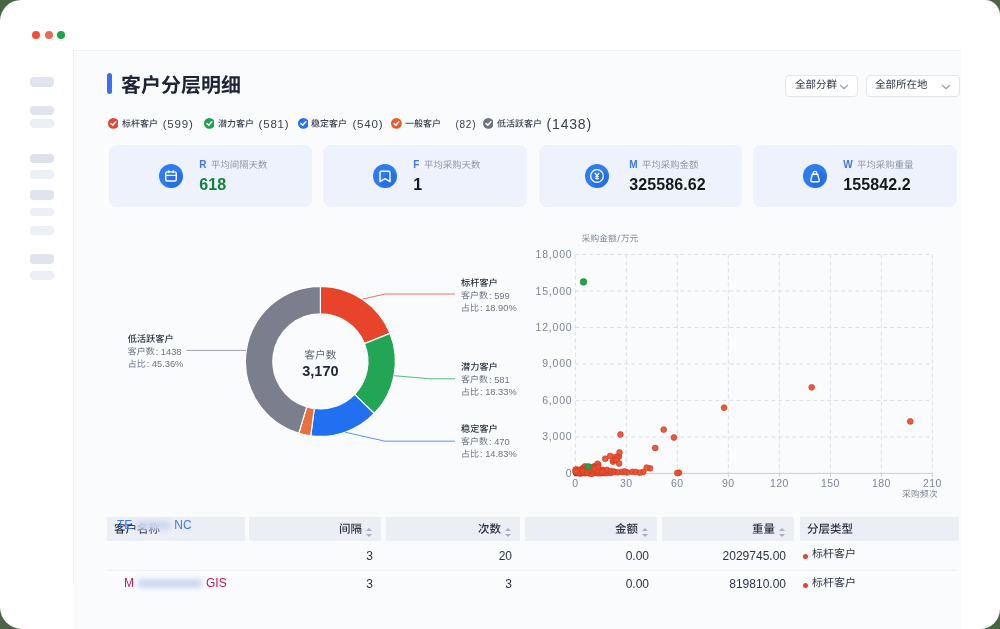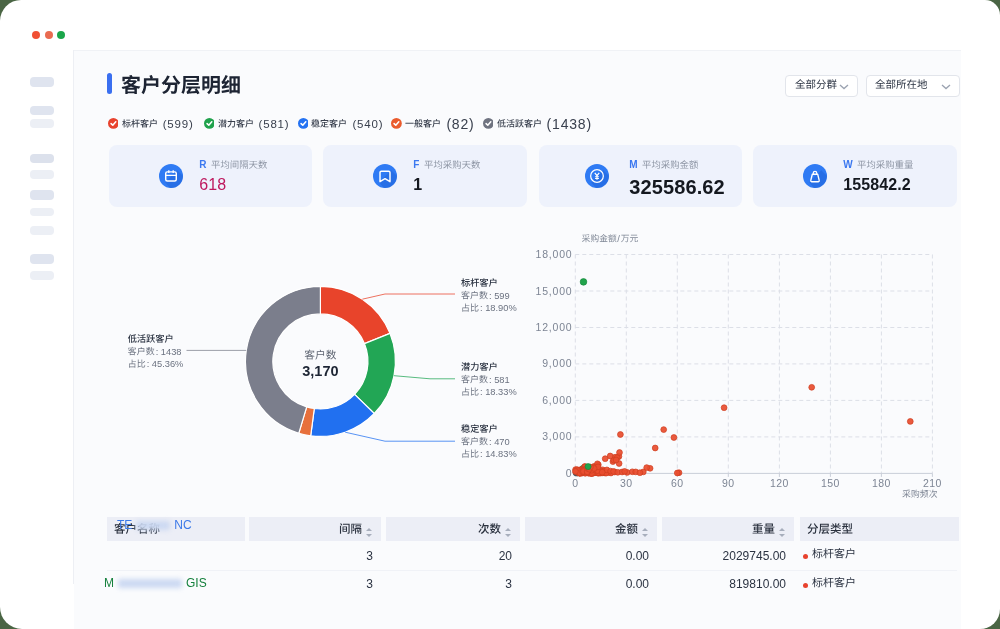--- a/index.html
+++ b/index.html
@@ -97,21 +97,21 @@
     <div class="leg" style="left:391.4px"><svg width="10.8" height="10.8" viewBox="0 0 14 14" style="vertical-align:top">
         <circle cx="7" cy="7" r="7" fill="#ea5b2d"></circle>
         <path d="M4 7.3 L6.2 9.3 L10.1 4.9" fill="none" stroke="#fff" stroke-width="2" stroke-linecap="round" stroke-linejoin="round"></path>
       </svg><span style="display:inline-block;vertical-align:top;margin-left:3.2px;margin-top:0.5px"><svg style="display:block;" width="36.0" height="10.1" viewBox="0 0 36.0 10.1">
           <g fill="#39404e" transform="translate(0,7.74) scale(0.009000)">
             <use href="#m4e00" x="0"></use>
             <use href="#m822c" x="1000"></use>
             <use href="#m5ba2" x="2000"></use>
             <use href="#m6237" x="3000"></use>
           </g>
-        </svg></span><span style="display:inline-block;vertical-align:top;font-size:14px;letter-spacing:0.8px;color:#39404e;line-height:11.5px;margin-left:5px;margin-top:0.5px">(82)</span></div>
+        </svg></span><span style="display:inline-block;vertical-align:top;font-size:10px;letter-spacing:0.8px;color:#39404e;line-height:11.5px;margin-left:14px;margin-top:0.5px">(82)</span></div>
     <div class="leg" style="left:482.6px"><svg width="10.8" height="10.8" viewBox="0 0 14 14" style="vertical-align:top">
         <circle cx="7" cy="7" r="7" fill="#6f7380"></circle>
         <path d="M4 7.3 L6.2 9.3 L10.1 4.9" fill="none" stroke="#fff" stroke-width="2" stroke-linecap="round" stroke-linejoin="round"></path>
       </svg><span style="display:inline-block;vertical-align:top;margin-left:3.2px;margin-top:0.5px"><svg style="display:block;" width="45.0" height="10.1" viewBox="0 0 45.0 10.1">
           <g fill="#39404e" transform="translate(0,7.74) scale(0.009000)">
             <use href="#m4f4e" x="0"></use>
             <use href="#m6d3b" x="1000"></use>
             <use href="#m8dc3" x="2000"></use>
             <use href="#m5ba2" x="3000"></use>
             <use href="#m6237" x="4000"></use>
@@ -134,21 +134,21 @@
       <div style="position:absolute;left:90.3px;top:159.9px;margin-top:-144.5px;white-space:nowrap"><span style="font-size:10px;font-weight:bold;color:#3b78f0;vertical-align:top;line-height:10px;display:inline-block;margin-top:0.5px">R</span><span style="display:inline-block;vertical-align:top;margin-left:4.5px"><svg style="display:block;" width="56.4" height="10.5" viewBox="0 0 56.4 10.5">
             <g fill="#8b93a2" transform="translate(0,8.08) scale(0.009400)">
               <use href="#r5e73" x="0"></use>
               <use href="#r5747" x="1000"></use>
               <use href="#r95f4" x="2000"></use>
               <use href="#r9694" x="3000"></use>
               <use href="#r5929" x="4000"></use>
               <use href="#r6570" x="5000"></use>
             </g>
           </svg></span></div>
-      <div style="position:absolute;left:90.3px;top:31px;font-size:16px;font-weight:normal;color:#be185d;letter-spacing:0.1px">618</div>
+      <div style="position:absolute;left:90.3px;top:31px;font-size:16px;font-weight:bold;color:#15803d;letter-spacing:0.1px">618</div>
     </div>
     <div class="card" style="left:323px;width:204px">
       <svg style="position:absolute;left:50px;top:19.5px" width="24" height="24" viewBox="0 0 25 25">
         <defs>
           <clipPath id="ccF">
             <circle cx="12.5" cy="12.5" r="12.5"></circle>
           </clipPath>
         </defs>
         <circle cx="12.5" cy="12.5" r="12.5" fill="#2f7bf4"></circle>
         <path d="M19 6.5 L26 13.5 L26 26 L12 26 L6.5 19 Z" fill="#2063d8" opacity="0.5" clip-path="url(#ccF)"></path>
@@ -181,21 +181,21 @@
       <div style="position:absolute;left:90.3px;top:159.9px;margin-top:-144.5px;white-space:nowrap"><span style="font-size:10px;font-weight:bold;color:#3b78f0;vertical-align:top;line-height:10px;display:inline-block;margin-top:0.5px">M</span><span style="display:inline-block;vertical-align:top;margin-left:4.5px"><svg style="display:block;" width="56.4" height="10.5" viewBox="0 0 56.4 10.5">
             <g fill="#8b93a2" transform="translate(0,8.08) scale(0.009400)">
               <use href="#r5e73" x="0"></use>
               <use href="#r5747" x="1000"></use>
               <use href="#r91c7" x="2000"></use>
               <use href="#r8d2d" x="3000"></use>
               <use href="#r91d1" x="4000"></use>
               <use href="#r989d" x="5000"></use>
             </g>
           </svg></span></div>
-      <div style="position:absolute;left:90.3px;top:31px;font-size:20px;font-weight:bold;color:#14181f;letter-spacing:0.1px">325586.62</div>
+      <div style="position:absolute;left:90.3px;top:31px;font-size:16px;font-weight:bold;color:#14181f;letter-spacing:0.1px">325586.62</div>
     </div>
     <div class="card" style="left:753px;width:204px">
       <svg style="position:absolute;left:50px;top:19.5px" width="24" height="24" viewBox="0 0 25 25">
         <defs>
           <clipPath id="ccW">
             <circle cx="12.5" cy="12.5" r="12.5"></circle>
           </clipPath>
         </defs>
         <circle cx="12.5" cy="12.5" r="12.5" fill="#2f7bf4"></circle>
         <path d="M19 6.5 L26 13.5 L26 26 L12 26 L6.5 19 Z" fill="#2063d8" opacity="0.5" clip-path="url(#ccW)"></path>
@@ -606,21 +606,21 @@
     <div class="num" style="left:525px;width:124px;top:548.5px">0.00</div>
     <div class="num" style="left:662px;width:124px;top:548.5px">2029745.00</div>
     <div style="position:absolute;left:802.5px;top:548.0px"><span style="display:inline-block;width:5px;height:5px;border-radius:50%;background:#e8432e;vertical-align:3px"></span><span style="display:inline-block;vertical-align:top;margin-left:4px;margin-top:0px"><svg style="display:block;" width="44.0" height="12.3" viewBox="0 0 44.0 12.3">
           <g fill="#2b3342" transform="translate(0,9.46) scale(0.011000)">
             <use href="#r6807" x="0"></use>
             <use href="#r6746" x="1000"></use>
             <use href="#r5ba2" x="2000"></use>
             <use href="#r6237" x="3000"></use>
           </g>
         </svg></span></div>
-    <div style="position:absolute;left:104px;top:575.5px;font-size:12px;color:#15803d">M<span class="blur1" style="width:64px"></span>GIS</div>
+    <div style="position:absolute;left:124px;top:575.5px;font-size:12px;color:#be185d">M<span class="blur1" style="width:64px"></span>GIS</div>
     <div class="num" style="left:249px;width:124px;top:577.0px">3</div>
     <div class="num" style="left:386px;width:126px;top:577.0px">3</div>
     <div class="num" style="left:525px;width:124px;top:577.0px">0.00</div>
     <div class="num" style="left:662px;width:124px;top:577.0px">819810.00</div>
     <div style="position:absolute;left:802.5px;top:576.5px"><span style="display:inline-block;width:5px;height:5px;border-radius:50%;background:#e8432e;vertical-align:3px"></span><span style="display:inline-block;vertical-align:top;margin-left:4px;margin-top:0px"><svg style="display:block;" width="44.0" height="12.3" viewBox="0 0 44.0 12.3">
           <g fill="#2b3342" transform="translate(0,9.46) scale(0.011000)">
             <use href="#r6807" x="0"></use>
             <use href="#r6746" x="1000"></use>
             <use href="#r5ba2" x="2000"></use>
             <use href="#r6237" x="3000"></use>

